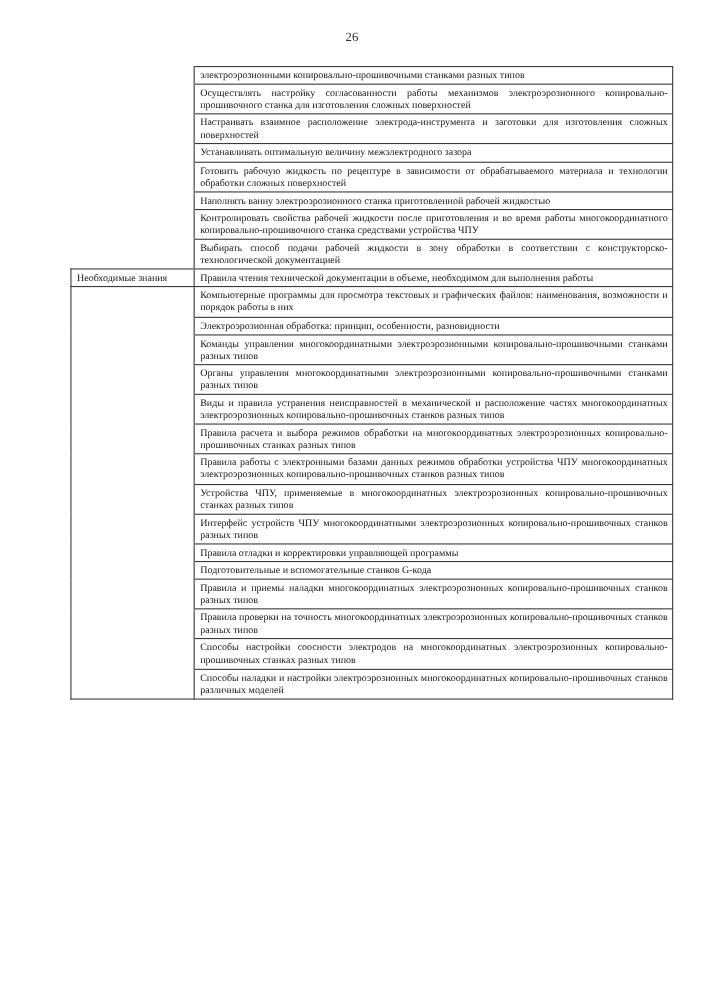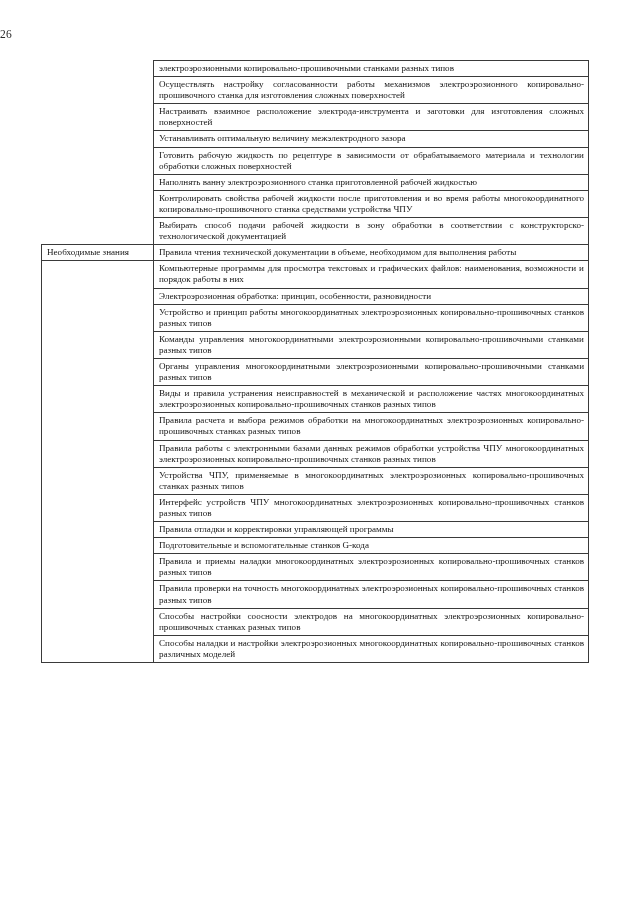--- a/index.html
+++ b/index.html
@@ -19,29 +19,29 @@
     width: 640px;
     height: 905px;
     position: relative;
     box-sizing: border-box;
   }
   .page-number {
     position: absolute;
     top: 28px;
     left: 0;
     width: 640px;
-    text-align: left;
+    text-align: center;
     font-size: 11.5px;
     color: #2a2a2a;
     letter-spacing: 0.2px;
   }
   .doc-table {
     position: absolute;
     top: 60px;
-    left: 41px;
+    left: 64px;
     width: 547px;
     border-collapse: collapse;
     table-layout: fixed;
   }
   .doc-table td {
     border: 1px solid #3a3a3a;
     vertical-align: top;
     padding: 2px 4px 2px 5px;
     font-size: 9.1px;
     line-height: 1.22;
@@ -150,24 +150,20 @@
       <tr class="label-cont">
         <td class="col-label"></td>
         <td class="col-content just">Компьютерные программы для просмотра текстовых и графических файлов: наименования, возможности и порядок работы в них</td>
       </tr>
       <tr class="label-cont">
         <td class="col-label"></td>
         <td class="col-content left">Электроэрозионная обработка: принцип, особенности, разновидности</td>
       </tr>
       <tr class="label-cont">
         <td class="col-label"></td>
-        <td class="col-content just">Устройство и принцип работы многокоординатных электроэрозионных копировально-прошивочных станков разных типов</td>
-      </tr>
-      <tr class="label-cont">
-        <td class="col-label"></td>
         <td class="col-content just">Команды управления многокоординатными электроэрозионными копировально-прошивочными станками разных типов</td>
       </tr>
       <tr class="label-cont">
         <td class="col-label"></td>
         <td class="col-content just">Органы управления многокоординатными электроэрозионными копировально-прошивочными станками разных типов</td>
       </tr>
       <tr class="label-cont">
         <td class="col-label"></td>
         <td class="col-content just">Виды и правила устранения неисправностей в механической и расположение частях многокоординатных электроэрозионных копировально-прошивочных станков разных типов</td>
       </tr>
@@ -178,21 +174,21 @@
       <tr class="label-cont">
         <td class="col-label"></td>
         <td class="col-content just">Правила работы с электронными базами данных режимов обработки устройства ЧПУ многокоординатных электроэрозионных копировально-прошивочных станков разных типов</td>
       </tr>
       <tr class="label-cont">
         <td class="col-label"></td>
         <td class="col-content just">Устройства ЧПУ, применяемые в многокоординатных электроэрозионных копировально-прошивочных станках разных типов</td>
       </tr>
       <tr class="label-cont">
         <td class="col-label"></td>
-        <td class="col-content just">Интерфейс устройств ЧПУ многокоординатных электроэрозионных копировально-прошивочных станков разных типов</td>
+        <td class="col-content just">Интерфейс устройств ЧПУ многокоординатными электроэрозионных копировально-прошивочных станков разных типов</td>
       </tr>
       <tr class="label-cont">
         <td class="col-label"></td>
         <td class="col-content left">Правила отладки и корректировки управляющей программы</td>
       </tr>
       <tr class="label-cont">
         <td class="col-label"></td>
         <td class="col-content left">Подготовительные и вспомогательные станков G-кода</td>
       </tr>
       <tr class="label-cont">

